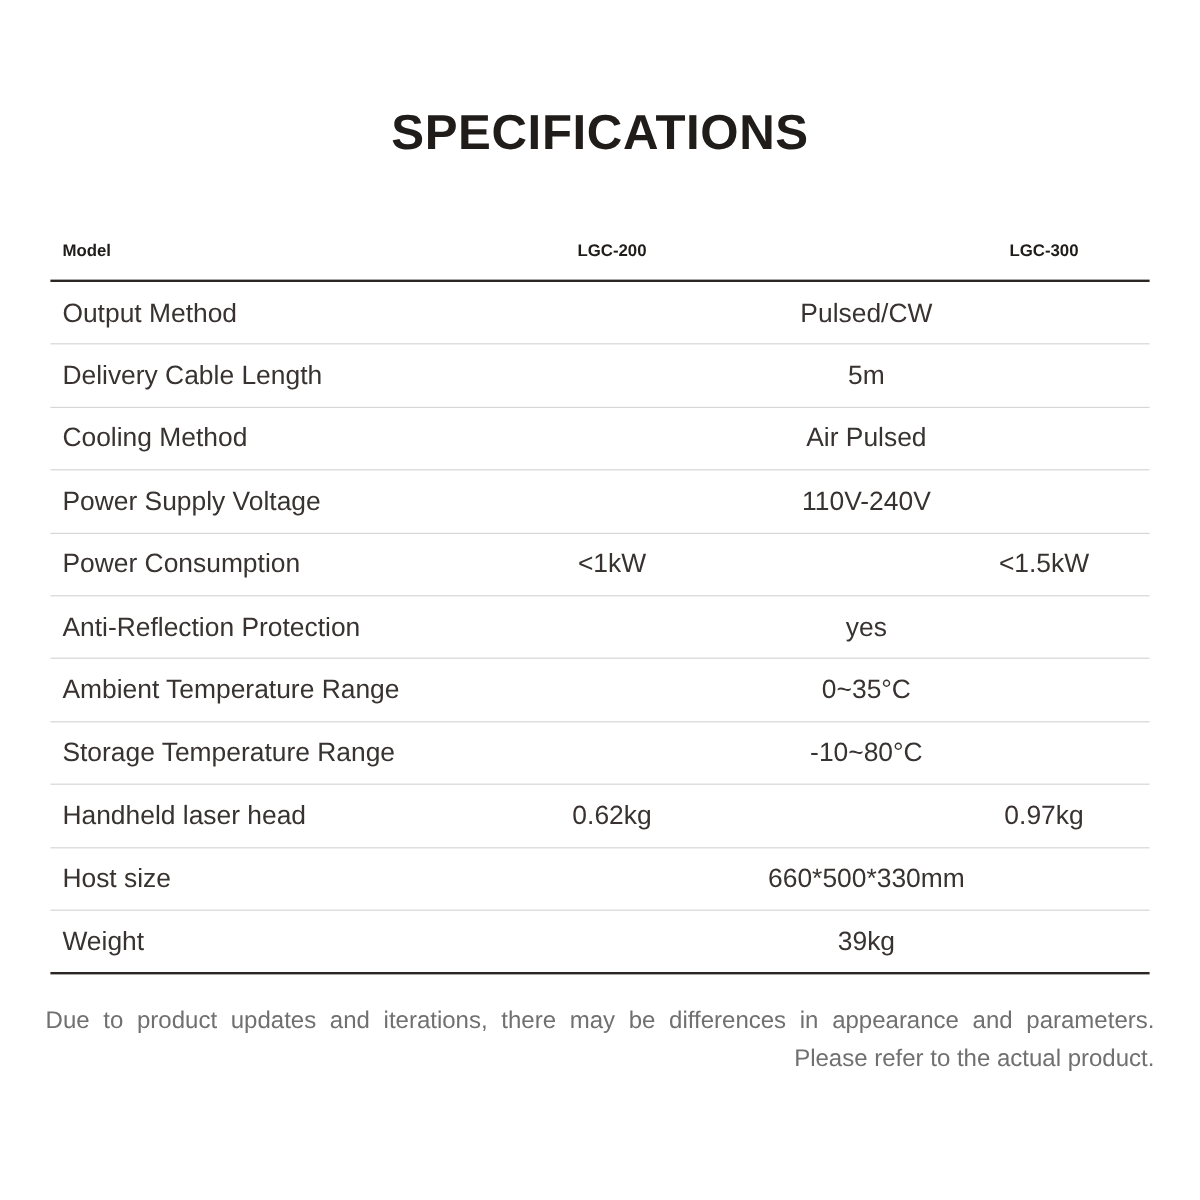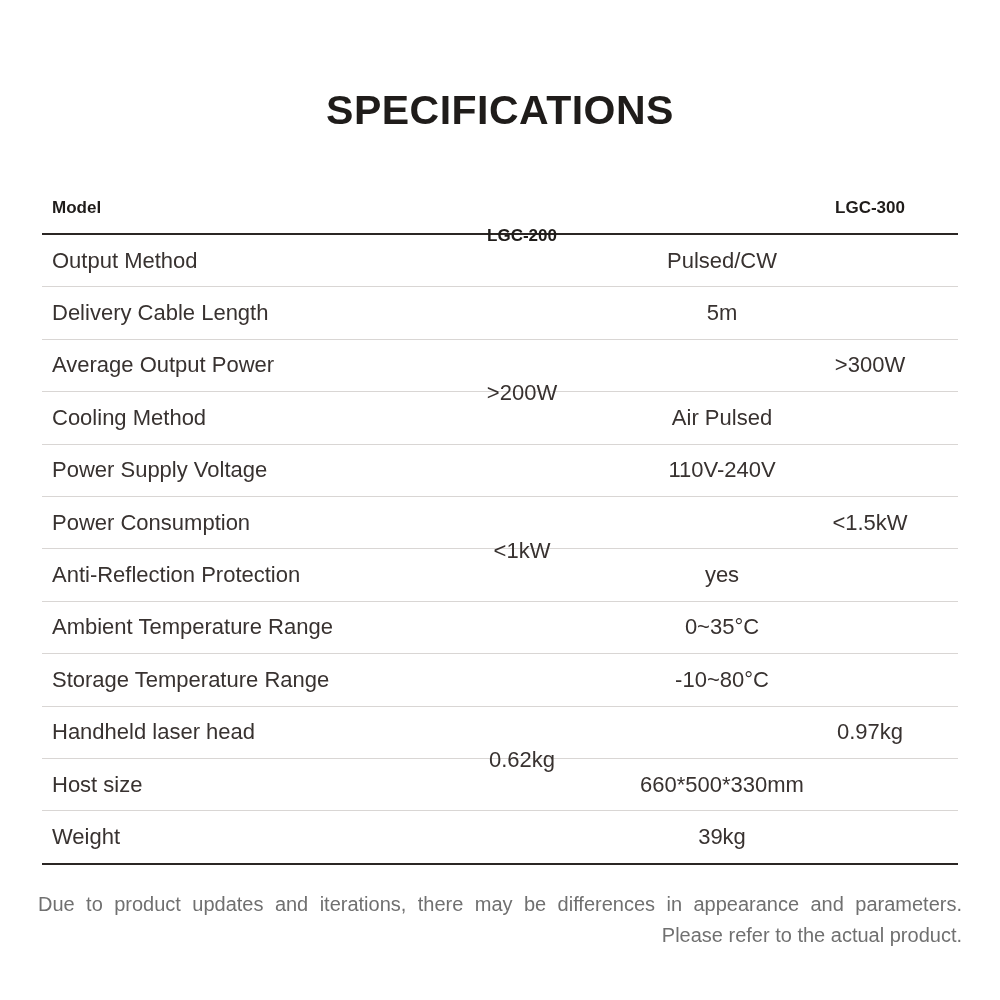--- a/index.html
+++ b/index.html
@@ -29,39 +29,39 @@
   }
   .spec-table{
     margin:50px 42px 0 42px;
     width:916px;
   }
   .hrow{
     position:relative;
     height:51px;
     border-bottom:2px solid var(--divider-dark);
     font-weight:bold;
-    font-size:17px;
+    font-size:14px;
     color:var(--heading);
   }
   .row{
     position:relative;
     height:51.4px;
     border-bottom:1px solid var(--divider-light);
     font-size:22px;
   }
   .row.last{
     border-bottom:2px solid var(--divider-dark);
   }
   .c1,.c2,.c3,.cspan{
     position:absolute;
     top:50%;
     white-space:nowrap;
   }
   .c1{left:10px;transform:translateY(-50%);}
-  .c2{left:480px;transform:translate(-50%,-50%);margin-top:28px;}
+  .c2{left:468px;transform:translate(-50%,-50%);}
   .c3{left:816px;transform:translate(-50%,-50%);margin-left:12px;}
   .cspan{left:680px;transform:translate(-50%,-50%);}
   .footnote{
     margin:24px 38px 4px 38px;
     font-size:20px;
     line-height:31px;
     color:var(--footer-text);
   }
   .footnote .l1{
     text-align:justify;
@@ -87,25 +87,20 @@
   <div class="row">
     <span class="c1">Output Method</span>
     <span class="cspan">Pulsed/CW</span>
   </div>
 
   <div class="row">
     <span class="c1">Delivery Cable Length</span>
     <span class="cspan">5m</span>
   </div>
 
-  <div class="row">
-    <span class="c1">Average Output Power</span>
-    <span class="c2">&gt;200W</span>
-    <span class="c3">&gt;300W</span>
-  </div>
 
   <div class="row">
     <span class="c1">Cooling Method</span>
     <span class="cspan">Air Pulsed</span>
   </div>
 
   <div class="row">
     <span class="c1">Power Supply Voltage</span>
     <span class="cspan">110V-240V</span>
   </div>

